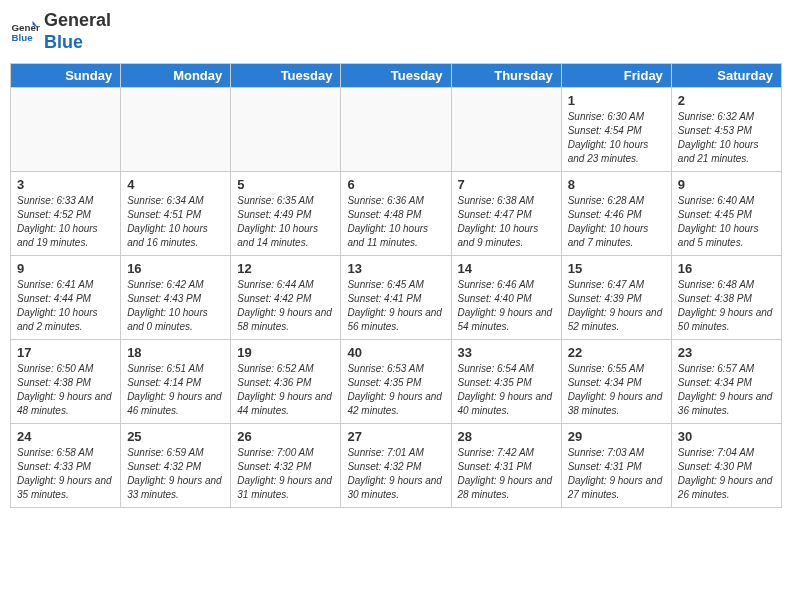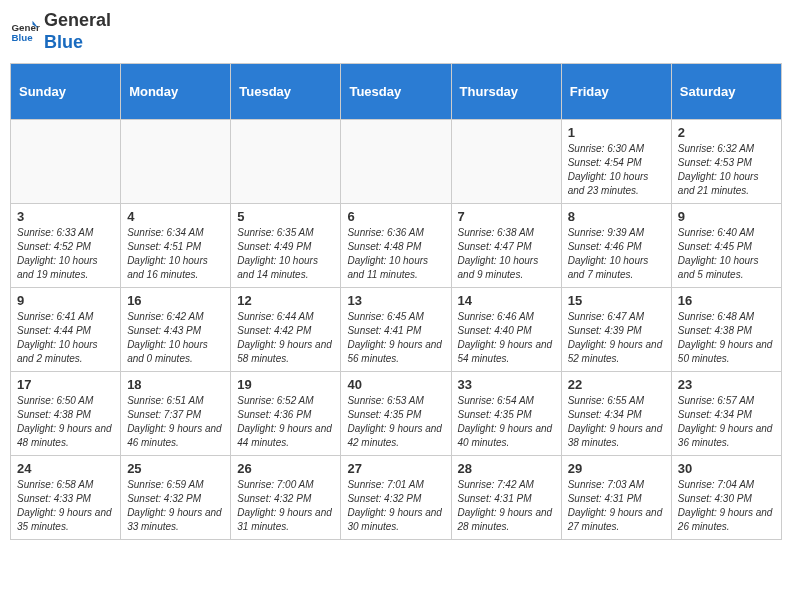--- a/index.html
+++ b/index.html
@@ -7,21 +7,21 @@
     .header { display: flex; justify-content: space-between; align-items: flex-start; margin-bottom: 10px; }
     .logo { display: flex; align-items: center; }
     .logo-text { font-size: 18px; font-weight: bold; line-height: 1.2; }
     .logo-text .general { color: #333; }
     .logo-text .blue { color: #1a6bbf; }
     .logo-icon { width: 30px; height: 30px; margin-right: 4px; }
     .title-block { text-align: right; }
     .month-title { font-size: 32px; color: #333; font-weight: normal; }
     .location { font-size: 14px; color: #555; }
     table { width: 100%; border-collapse: collapse; table-layout: fixed; }
-    th { background-color: #2b7cd3; color: #fff; text-align: left; padding: 20px 8px; font-size: 13px; font-weight: bold; border: 1px solid #ccc; }
+    th { background-color: #2b7cd3; color: #fff; text-align: right; padding: 4px 8px; font-size: 13px; font-weight: bold; border: 1px solid #ccc; }
     td { border: 1px solid #ccc; vertical-align: top; padding: 5px 6px; font-size: 11px; color: #333; height: 80px; background: #fff; }
     td.empty { background: #f9f9f9; }
     .day-num { font-size: 13px; font-weight: bold; display: block; margin-bottom: 2px; }
     .day-info { font-size: 10px; line-height: 1.4; font-style: italic; }
   </style>
 </head>
 <body>
 
 <div class="header">
   <div class="logo">
@@ -99,21 +99,21 @@
 Daylight: 10 hours and 11 minutes.</div>
         </td>
         <td>
           <span class="day-num">7</span>
           <div class="day-info">Sunrise: 6:38 AM
 Sunset: 4:47 PM
 Daylight: 10 hours and 9 minutes.</div>
         </td>
         <td>
           <span class="day-num">8</span>
-          <div class="day-info">Sunrise: 9:39 AM
+          <div class="day-info">Sunrise: 6:28 AM
 Sunset: 4:46 PM
 Daylight: 10 hours and 7 minutes.</div>
         </td>
         <td>
           <span class="day-num">9</span>
           <div class="day-info">Sunrise: 6:40 AM
 Sunset: 4:45 PM
 Daylight: 10 hours and 5 minutes.</div>
         </td>
       </tr>
@@ -164,21 +164,21 @@
       <tr>
         <td>
           <span class="day-num">17</span>
           <div class="day-info">Sunrise: 6:50 AM
 Sunset: 4:38 PM
 Daylight: 9 hours and 48 minutes.</div>
         </td>
         <td>
           <span class="day-num">18</span>
           <div class="day-info">Sunrise: 6:51 AM
-Sunset: 7:37 PM
+Sunset: 4:14 PM
 Daylight: 9 hours and 46 minutes.</div>
         </td>
         <td>
           <span class="day-num">19</span>
           <div class="day-info">Sunrise: 6:52 AM
 Sunset: 4:36 PM
 Daylight: 9 hours and 44 minutes.</div>
         </td>
         <td>
           <span class="day-num">40</span>

